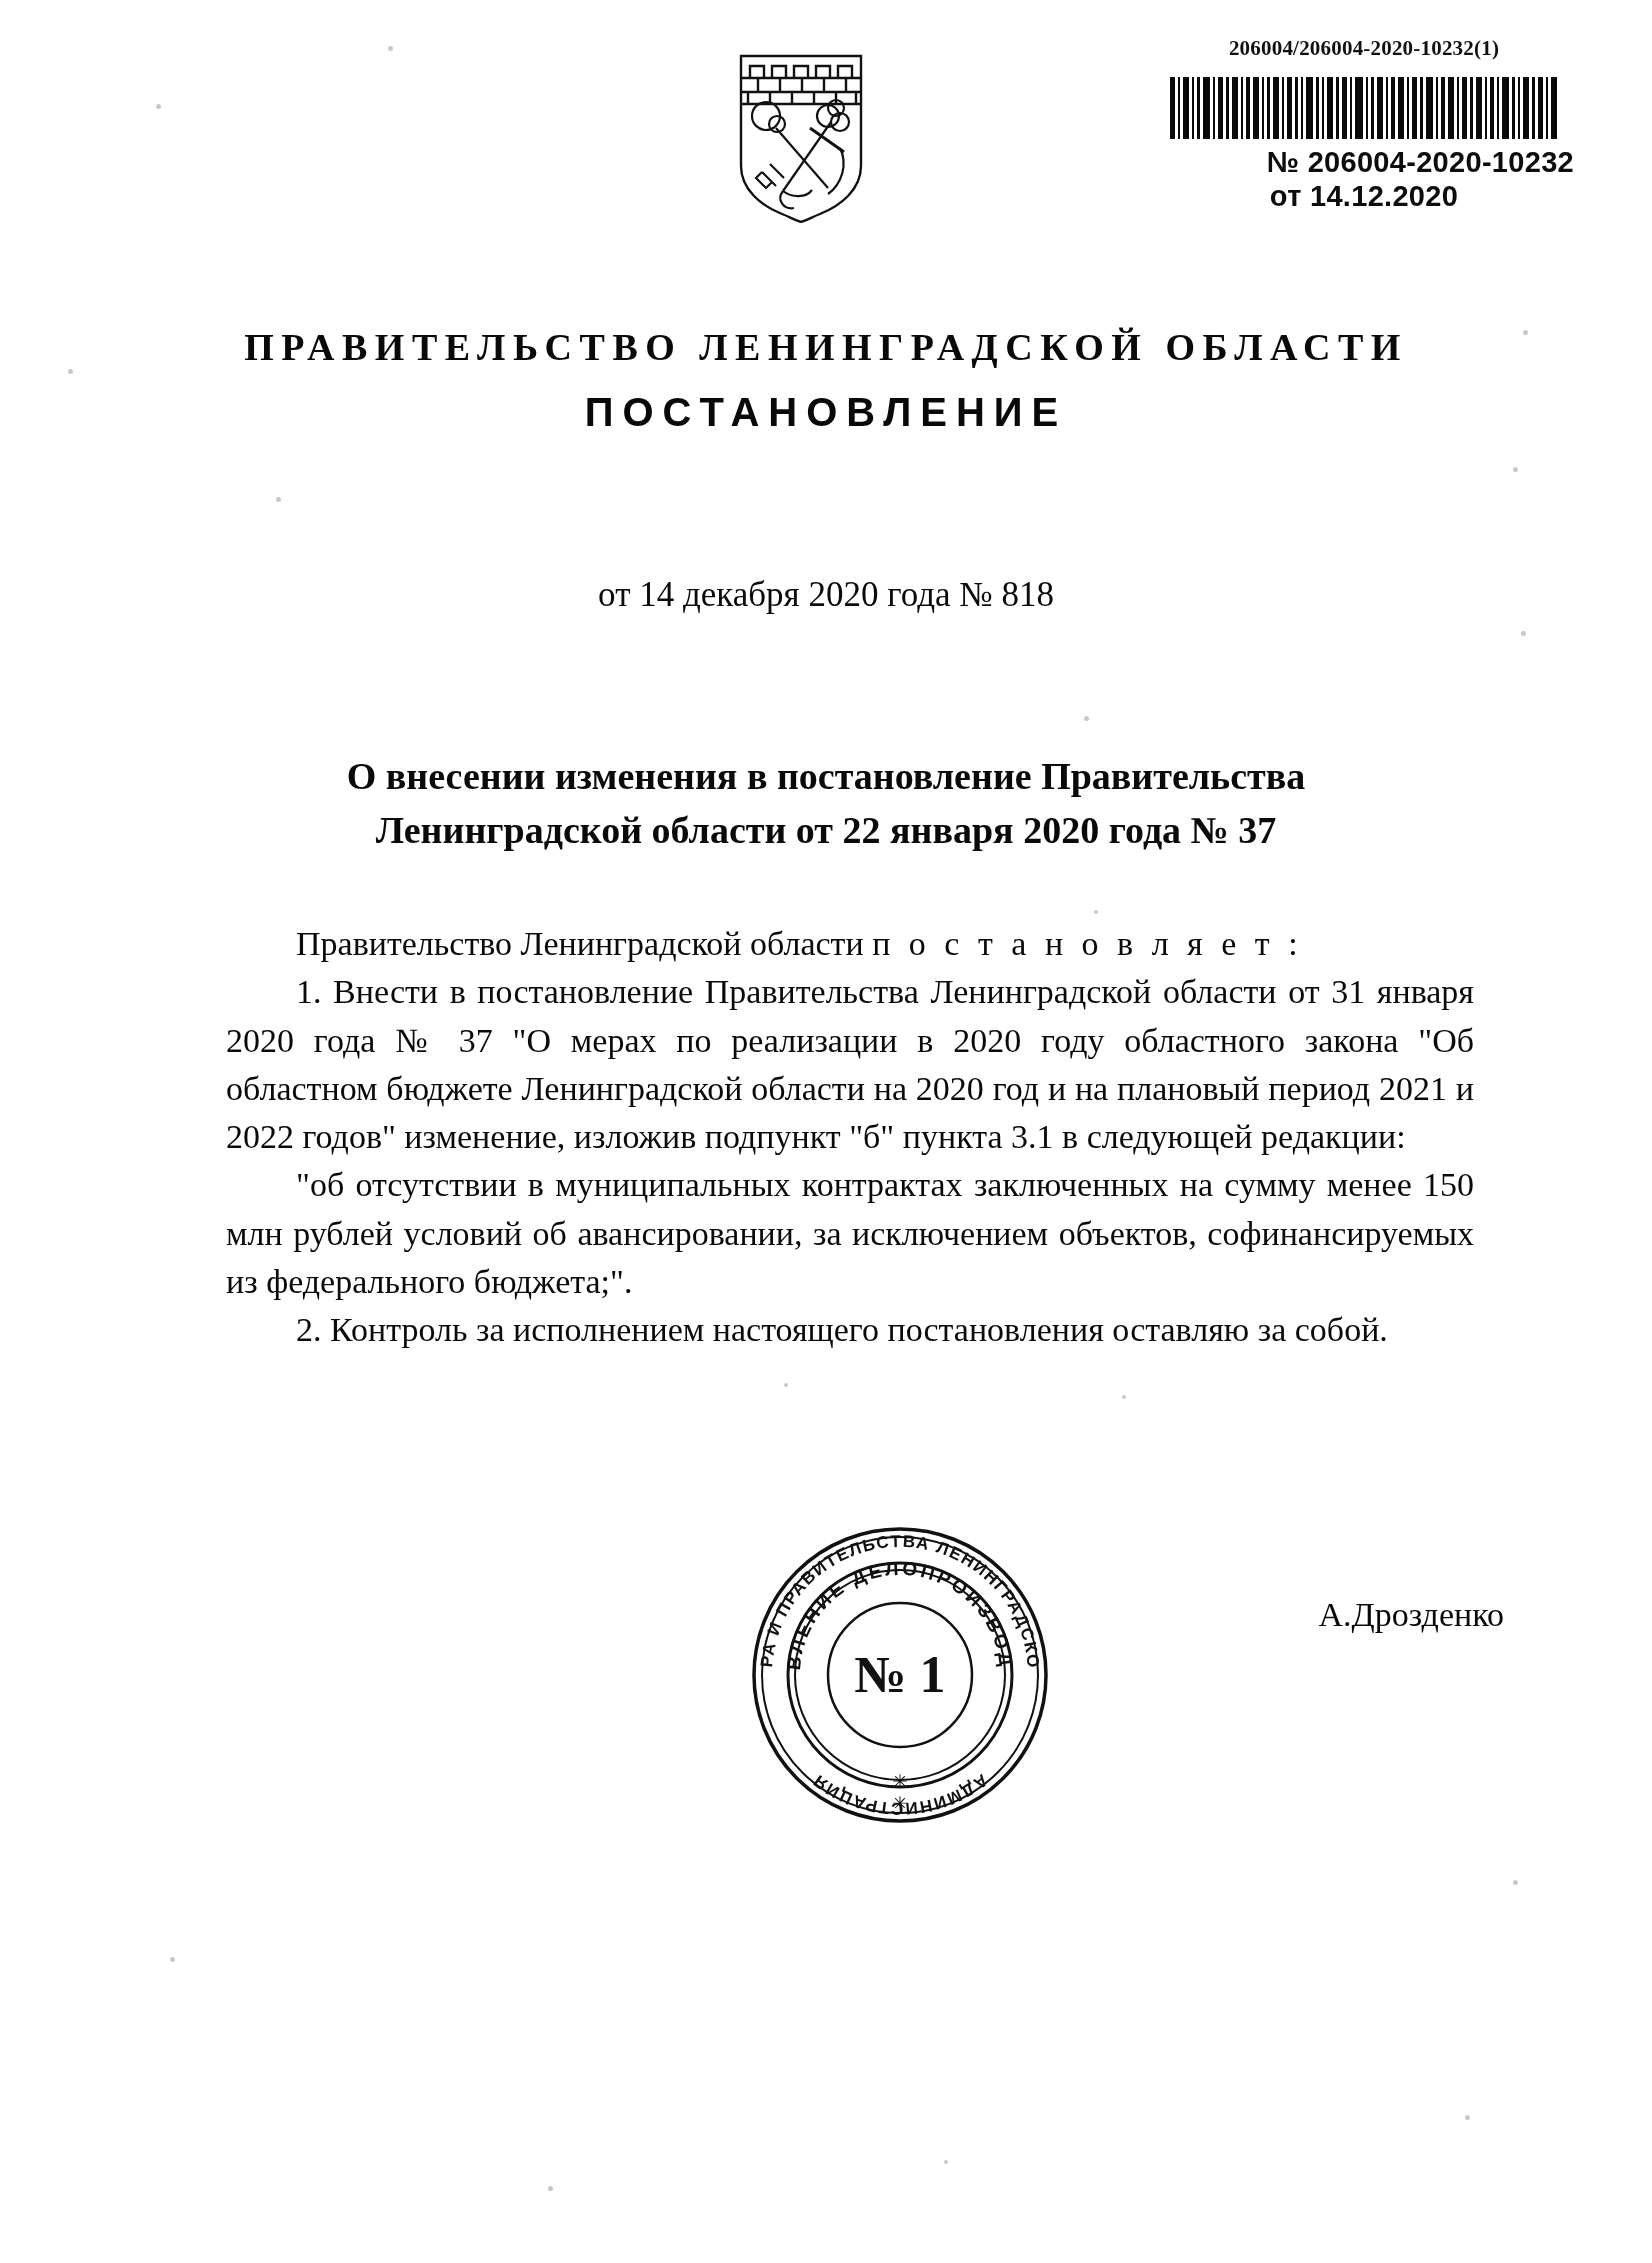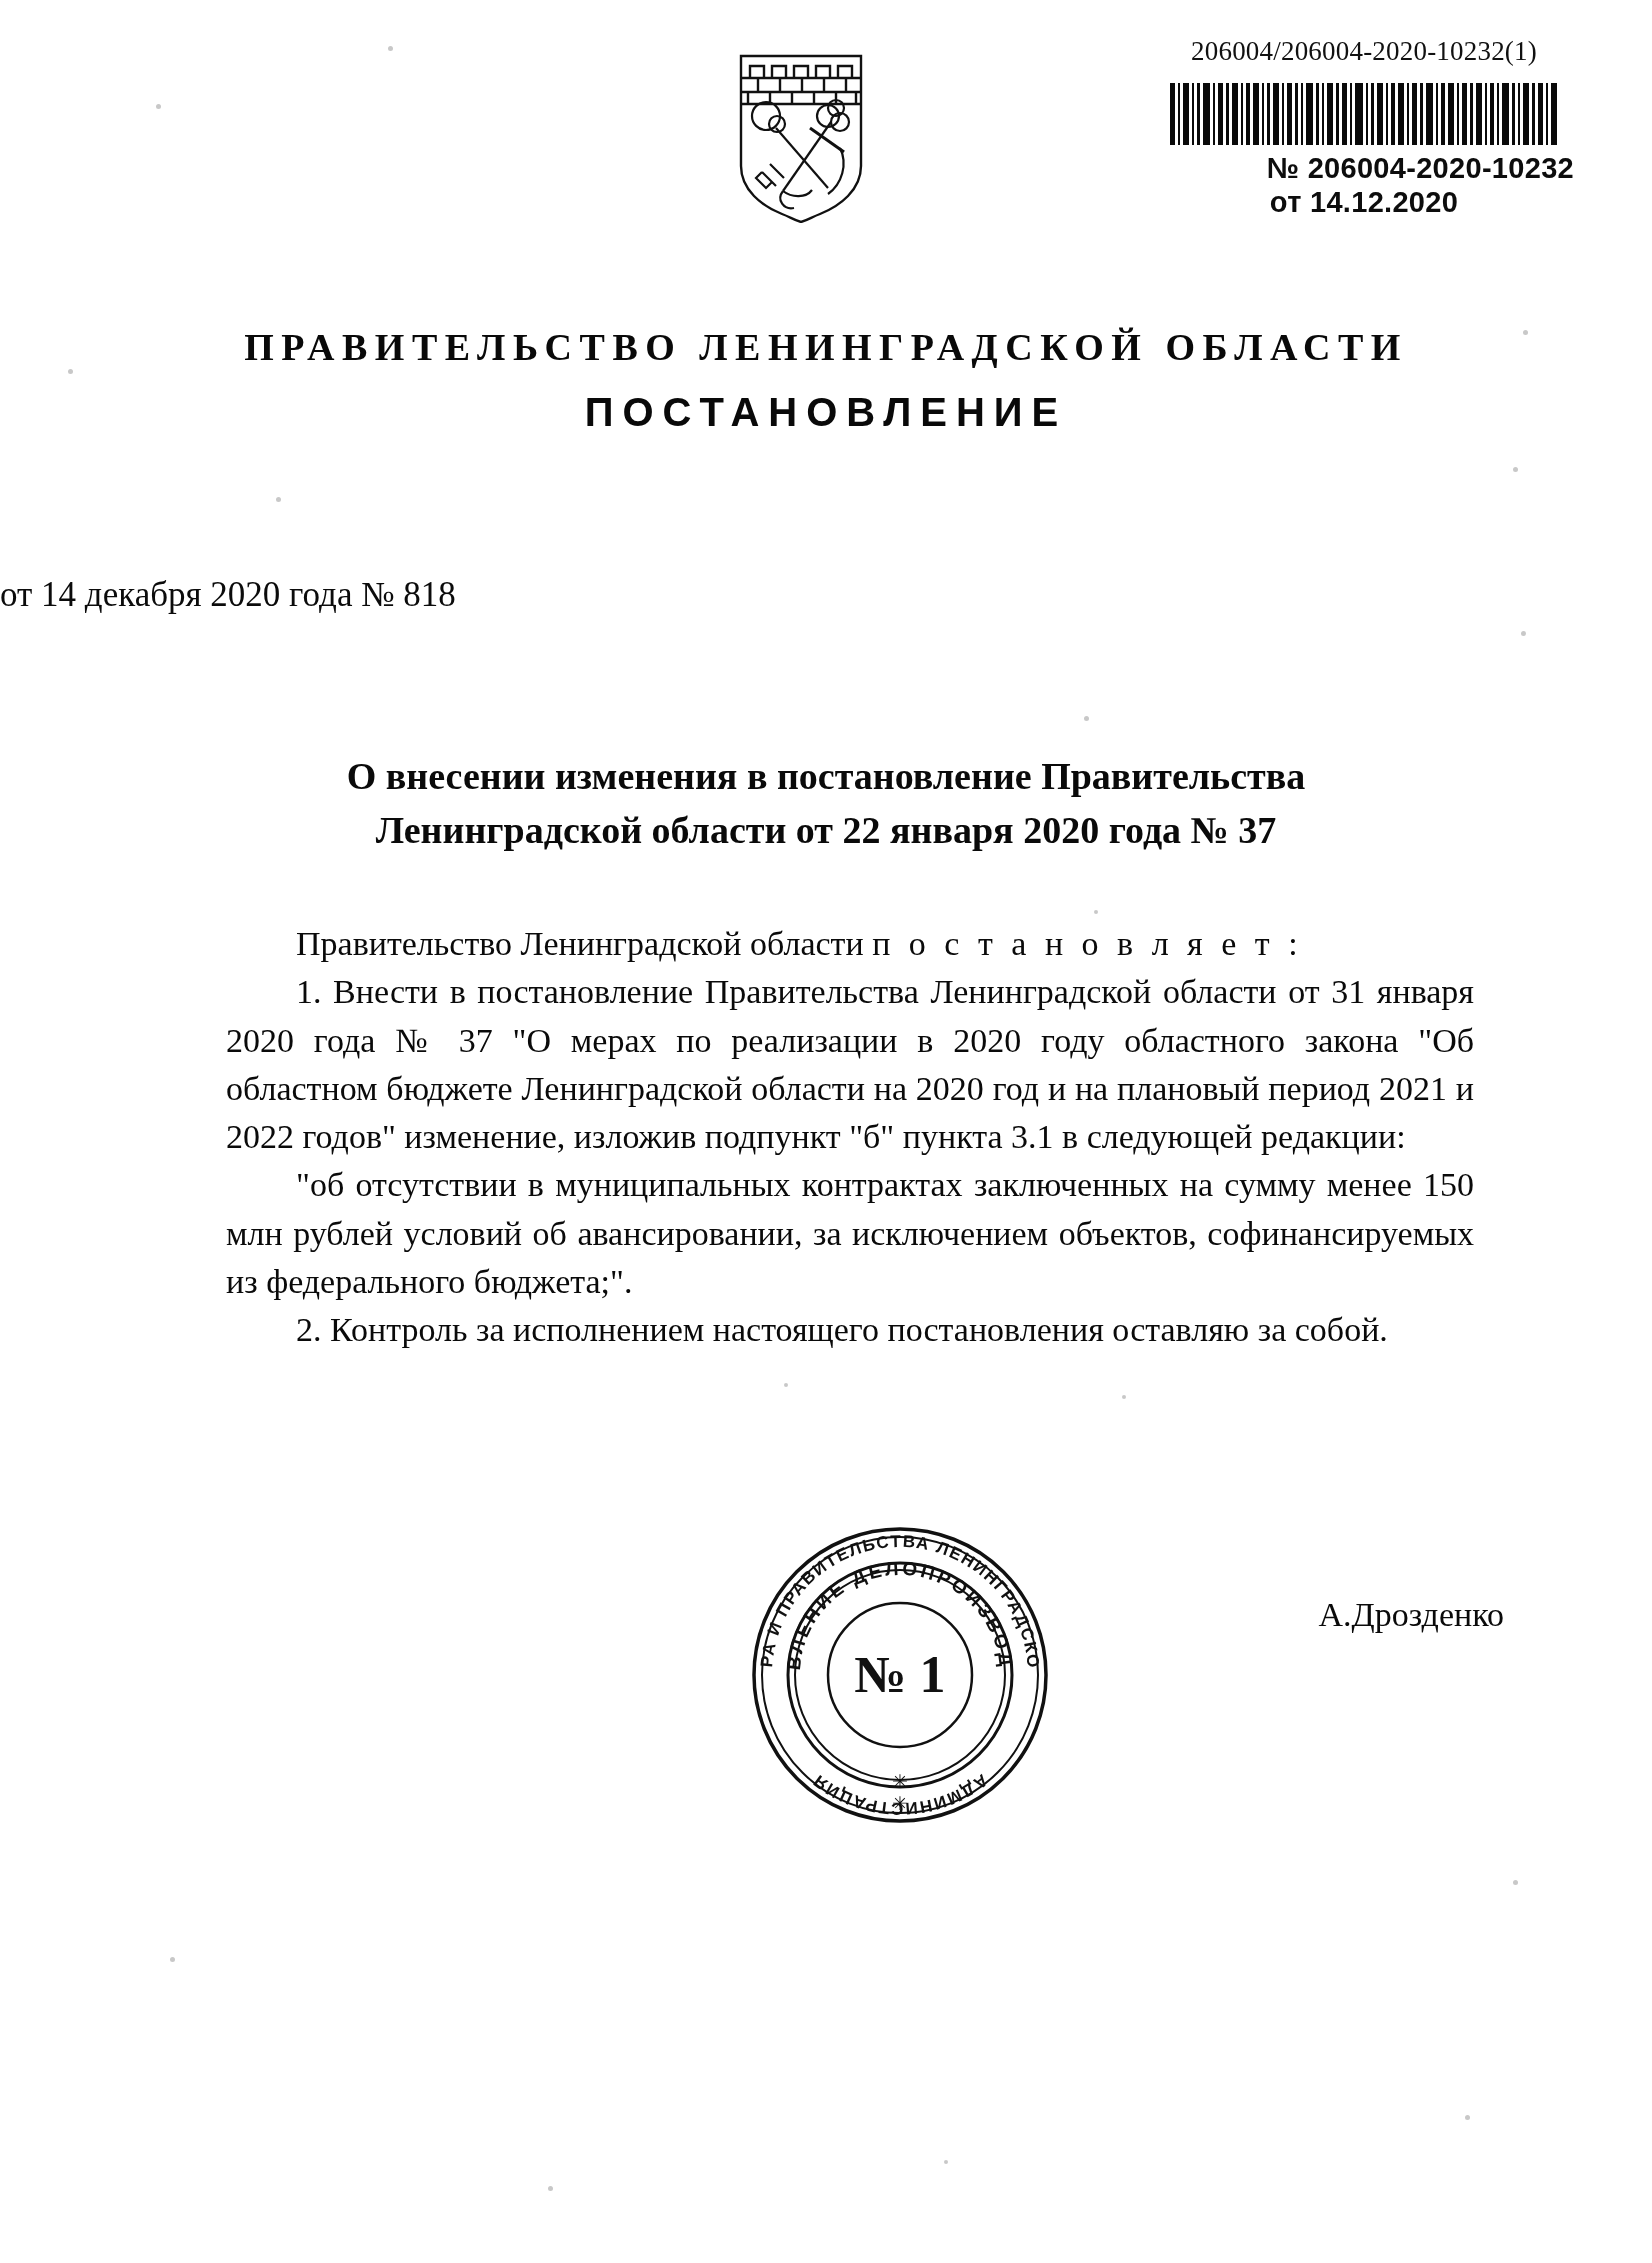--- a/index.html
+++ b/index.html
@@ -31,22 +31,22 @@
   
   .reg-block {
     position: absolute;
     top: 36px;
     right: 78px;
     width: 420px;
     text-align: center;
   }
   .reg-code {
     font-family: "Liberation Serif", "DejaVu Serif", serif;
-    font-size: 27px;
-    font-weight: 400;
+    font-size: 21px;
+    font-weight: 700;
     letter-spacing: .2px;
     color: #111;
     white-space: nowrap;
   }
   .barcode {
     margin-top: 16px;
     height: 62px;
     width: 392px;
     margin-left: auto;
     margin-right: auto;
@@ -95,21 +95,21 @@
     font-size: 40px;
     font-weight: 700;
     letter-spacing: 9px;
     color: #090909;
   }
   .doc-date {
     position: absolute;
     top: 575px;
     left: 0;
     width: 1652px;
-    text-align: left;
+    text-align: center;
     font-size: 35px;
     color: #0b0b0b;
   }
 
   
   .subject {
     position: absolute;
     top: 750px;
     left: 226px;
     width: 1200px;

